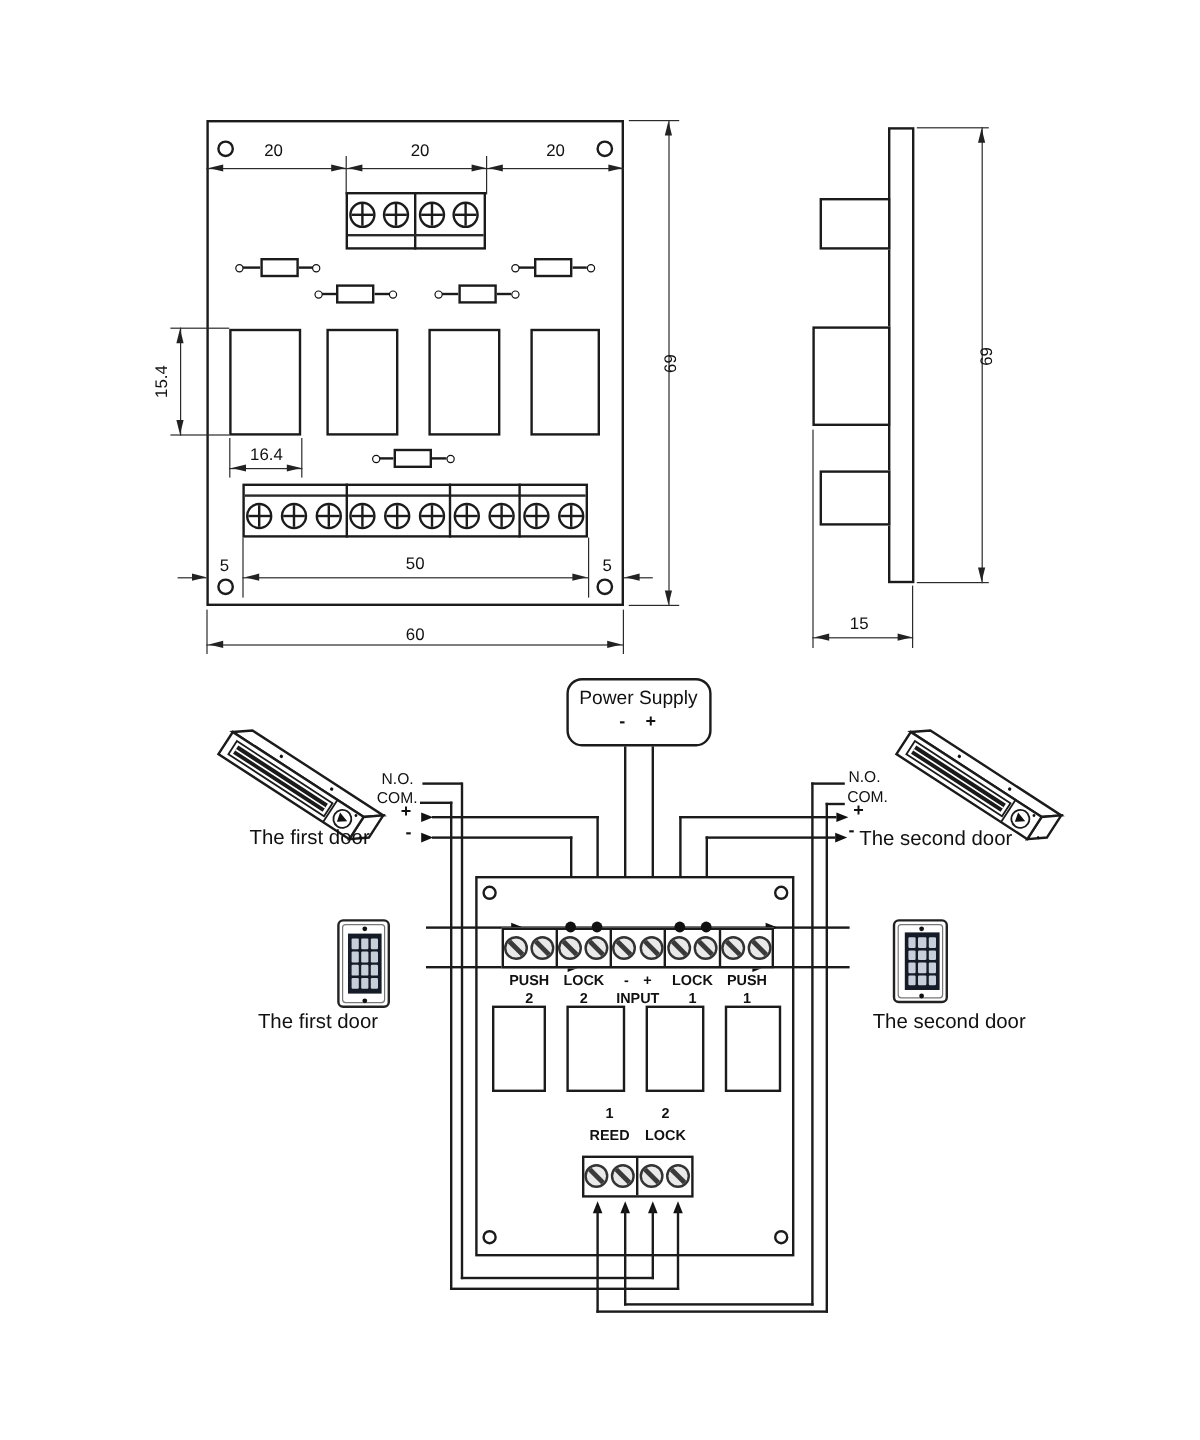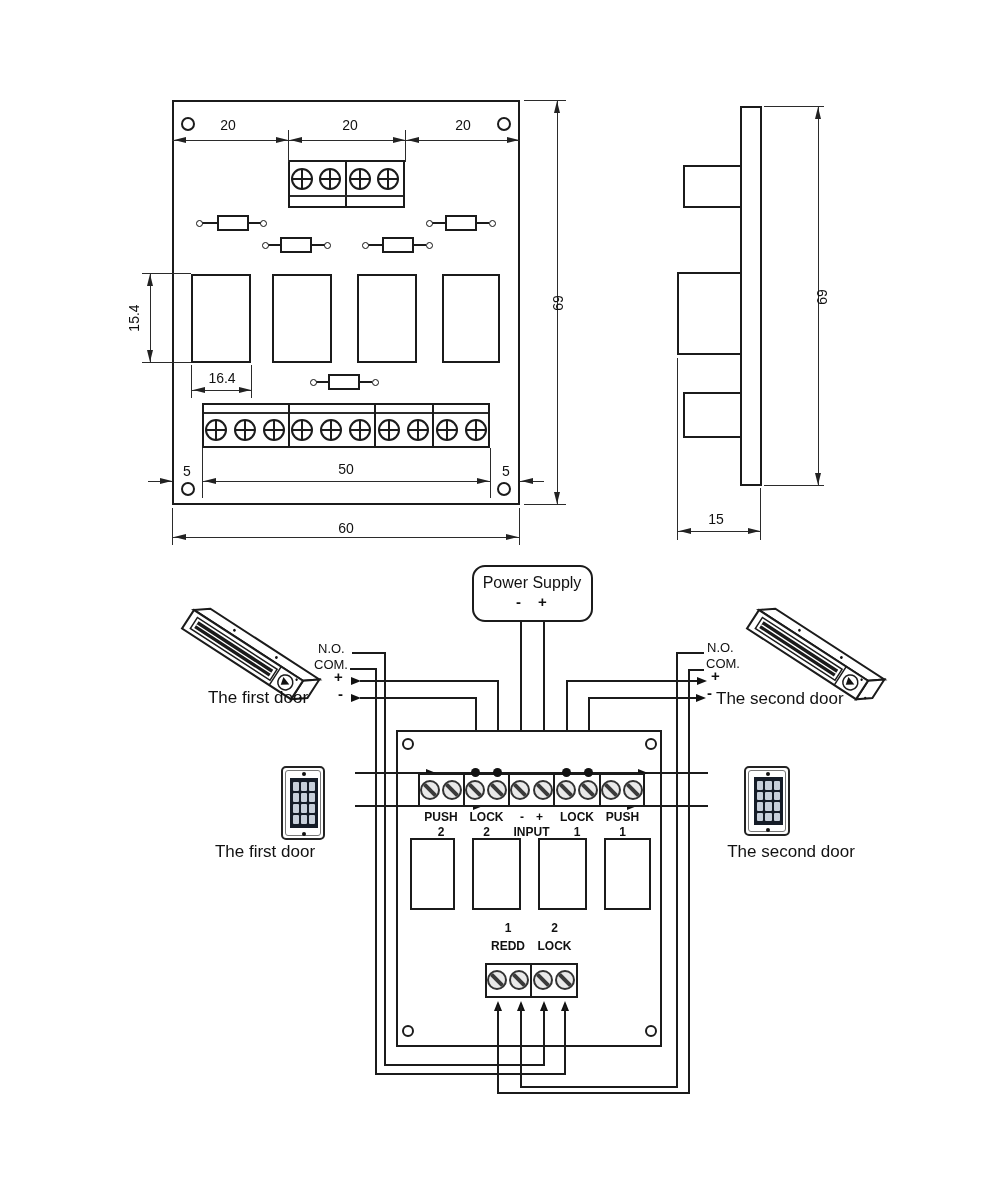--- a/index.html
+++ b/index.html
@@ -335,21 +335,21 @@
       <div>1</div>
     </div>
 
     <div class="box" style="left:410px;top:838px;width:45px;height:72px;"></div>
     <div class="box" style="left:472px;top:838px;width:49px;height:72px;"></div>
     <div class="box" style="left:538px;top:838px;width:49px;height:72px;"></div>
     <div class="box" style="left:604px;top:838px;width:47px;height:72px;"></div>
 
     <div class="rg" style="left:485px;top:919px;width:46px;">
       <div>1</div>
-      <div>REDD</div>
+      <div>REED</div>
     </div>
     <div class="rg" style="left:531px;top:919px;width:47px;">
       <div>2</div>
       <div>LOCK</div>
     </div>
     <div class="box" style="left:485px;top:963px;width:93px;height:35px;"></div>
     <div class="ln" style="left:530px;top:965px;width:2px;height:31px;"></div>
     <div class="sd" style="left:487px;top:970px;"></div>
     <div class="sd" style="left:509px;top:970px;"></div>
     <div class="sd" style="left:533px;top:970px;"></div>

